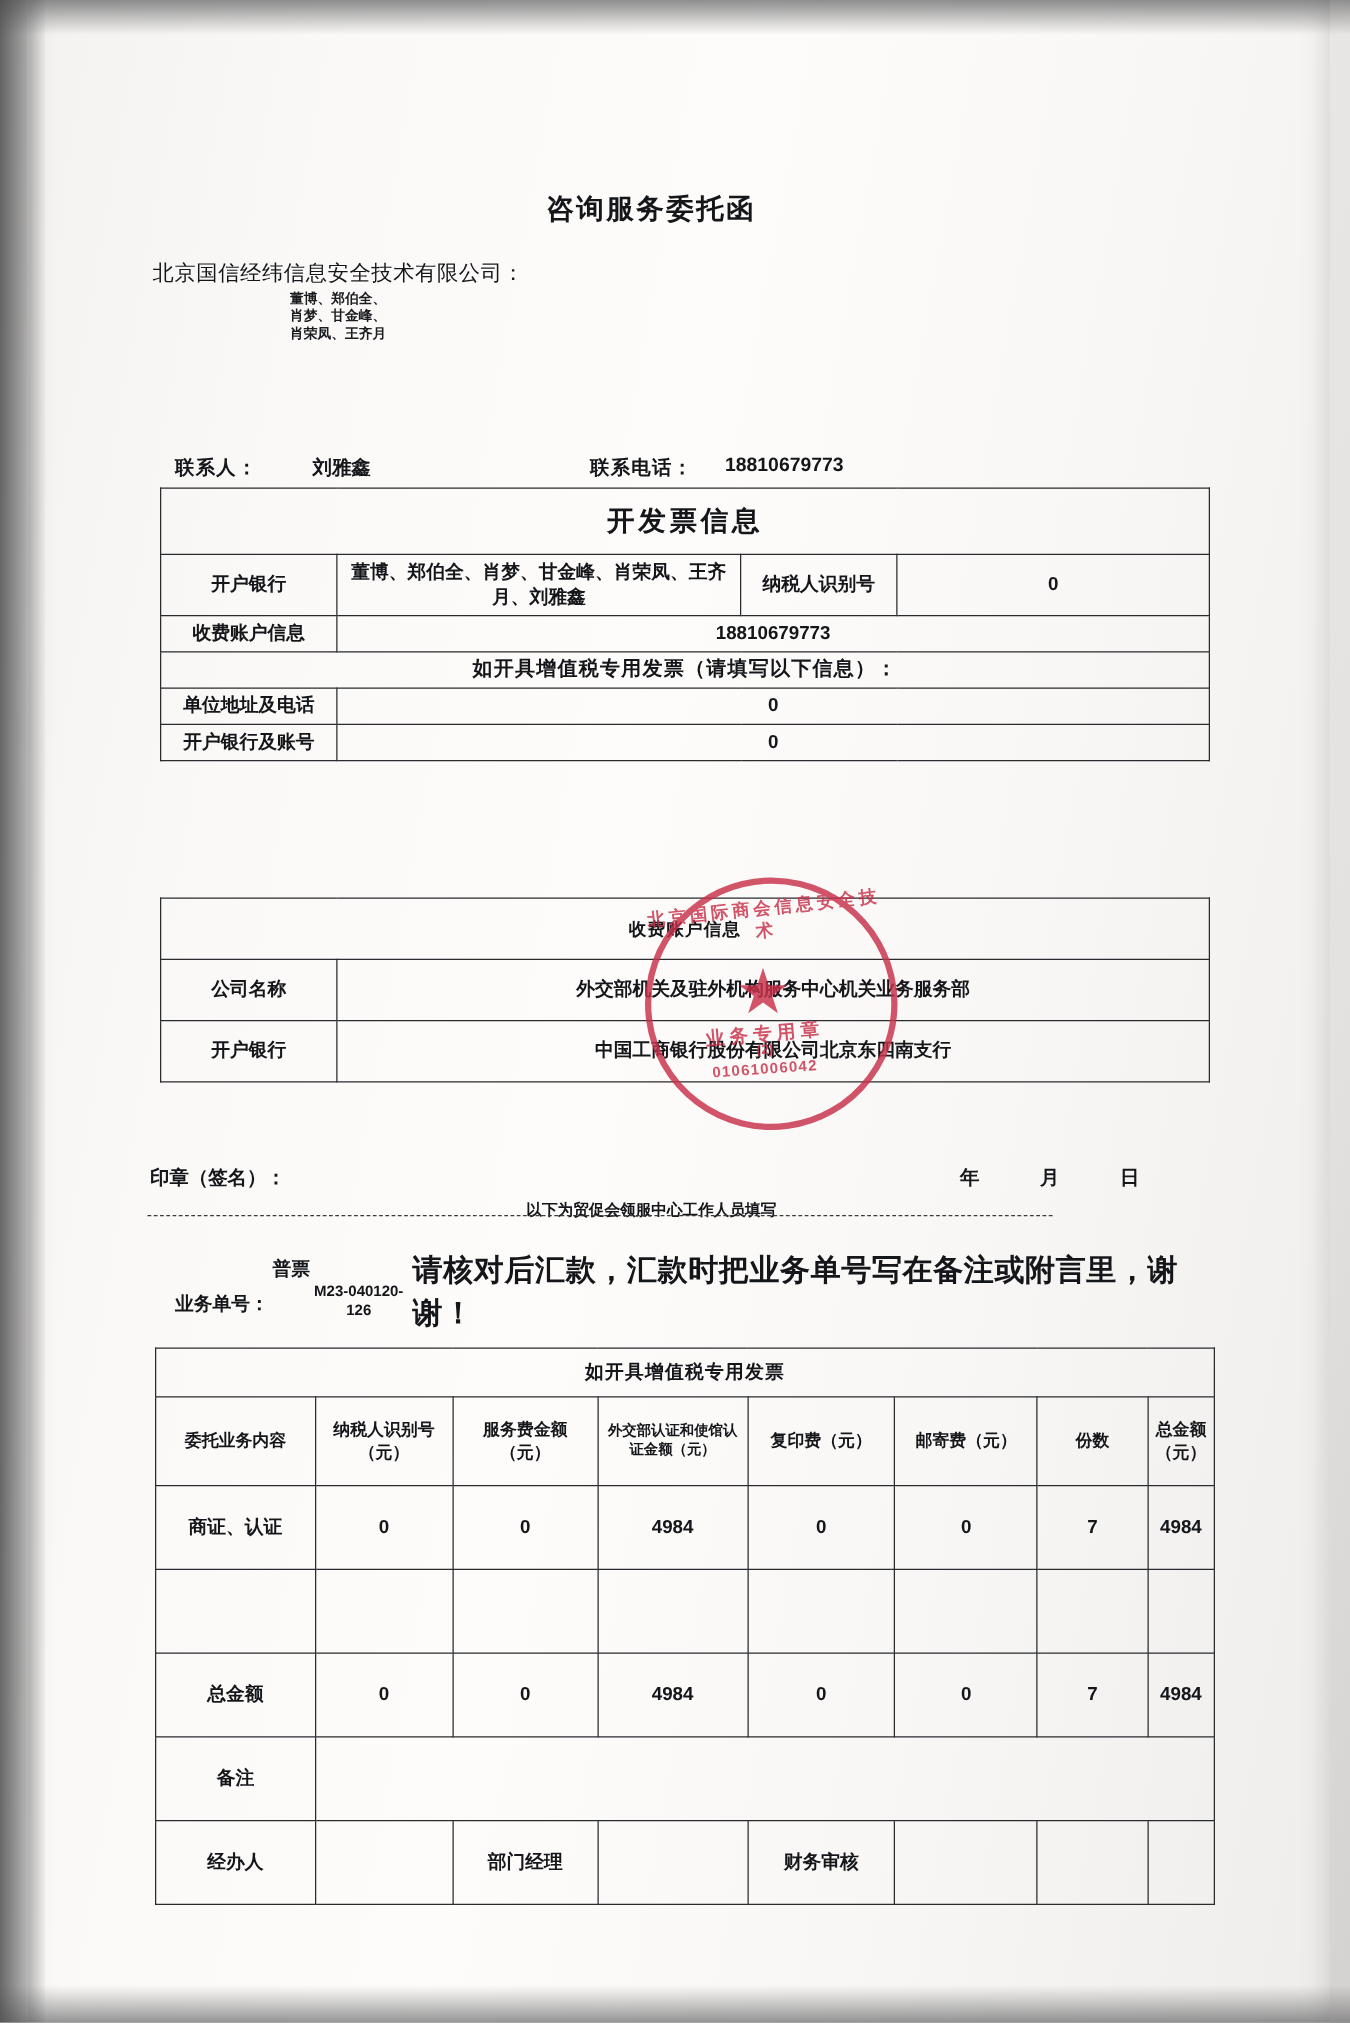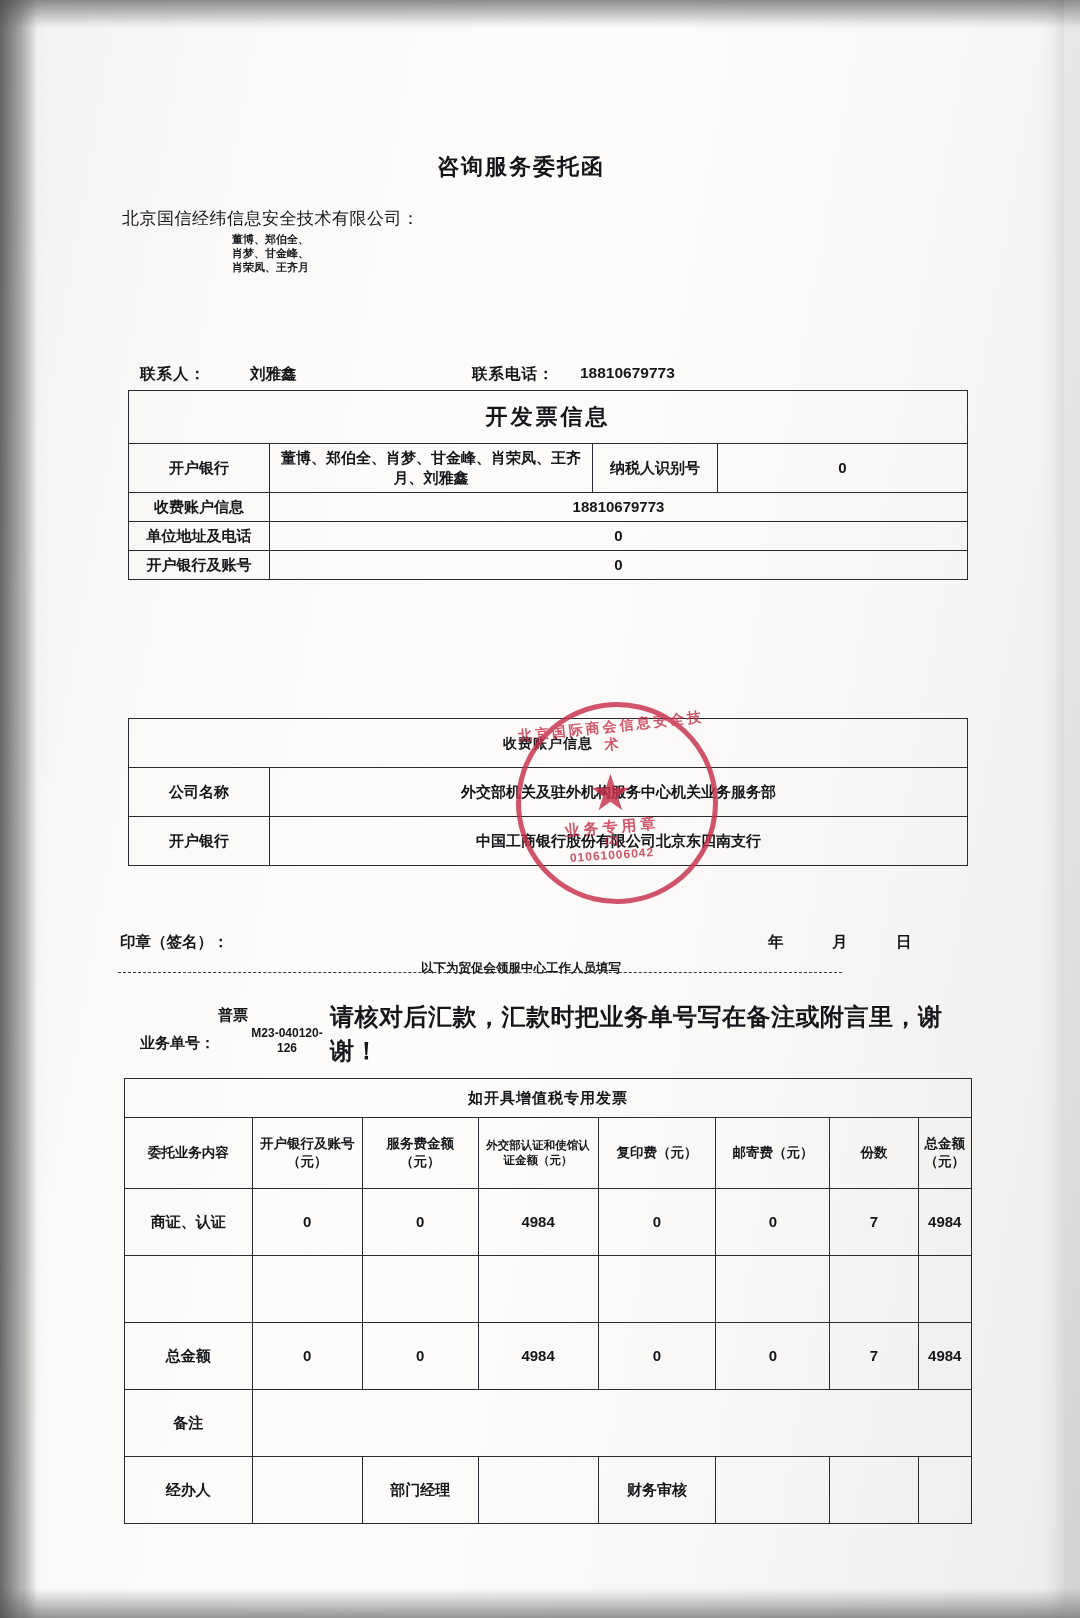--- a/index.html
+++ b/index.html
@@ -289,20 +289,23 @@
         <td class="lbl">开户银行</td>
         <td style="width:310px;">董博、郑伯全、肖梦、甘金峰、肖荣凤、王齐月、刘雅鑫</td>
         <td style="width:112px;">纳税人识别号</td>
         <td>0</td>
       </tr>
       <tr>
         <td class="lbl">收费账户信息</td>
         <td colspan="3">18810679773</td>
       </tr>
       <tr>
+        <td class="sub" colspan="4">如开具增值税专用发票（请填写以下信息）：</td>
+      </tr>
+      <tr>
         <td class="lbl">单位地址及电话</td>
         <td colspan="3">0</td>
       </tr>
       <tr>
         <td class="lbl">开户银行及账号</td>
         <td colspan="3">0</td>
       </tr>
     </tbody>
       </table>
 
@@ -346,21 +349,21 @@
     <div class="order-no">M23-040120-126</div>
     <div class="notice">请核对后汇款，汇款时把业务单号写在备注或附言里，谢谢！</div>
 
     <table class="grid tbl-fee">
       <tbody>
           <tr>
         <td class="hdr" colspan="8">如开具增值税专用发票</td>
       </tr>
       <tr>
         <td class="colhdr" style="width:116px;">委托业务内容</td>
-        <td class="colhdr" style="width:98px;">开户银行及账号（元）</td>
+        <td class="colhdr" style="width:98px;">纳税人识别号（元）</td>
         <td class="colhdr" style="width:104px;">服务费金额（元）</td>
         <td class="colhdr small" style="width:108px;">外交部认证和使馆认证金额（元）</td>
         <td class="colhdr" style="width:106px;">复印费（元）</td>
         <td class="colhdr" style="width:102px;">邮寄费（元）</td>
         <td class="colhdr" style="width:76px;">份数</td>
         <td class="colhdr">总金额（元）</td>
       </tr>
       <tr class="body">
         <td class="rowlbl">商证、认证</td>
         <td>0</td>

